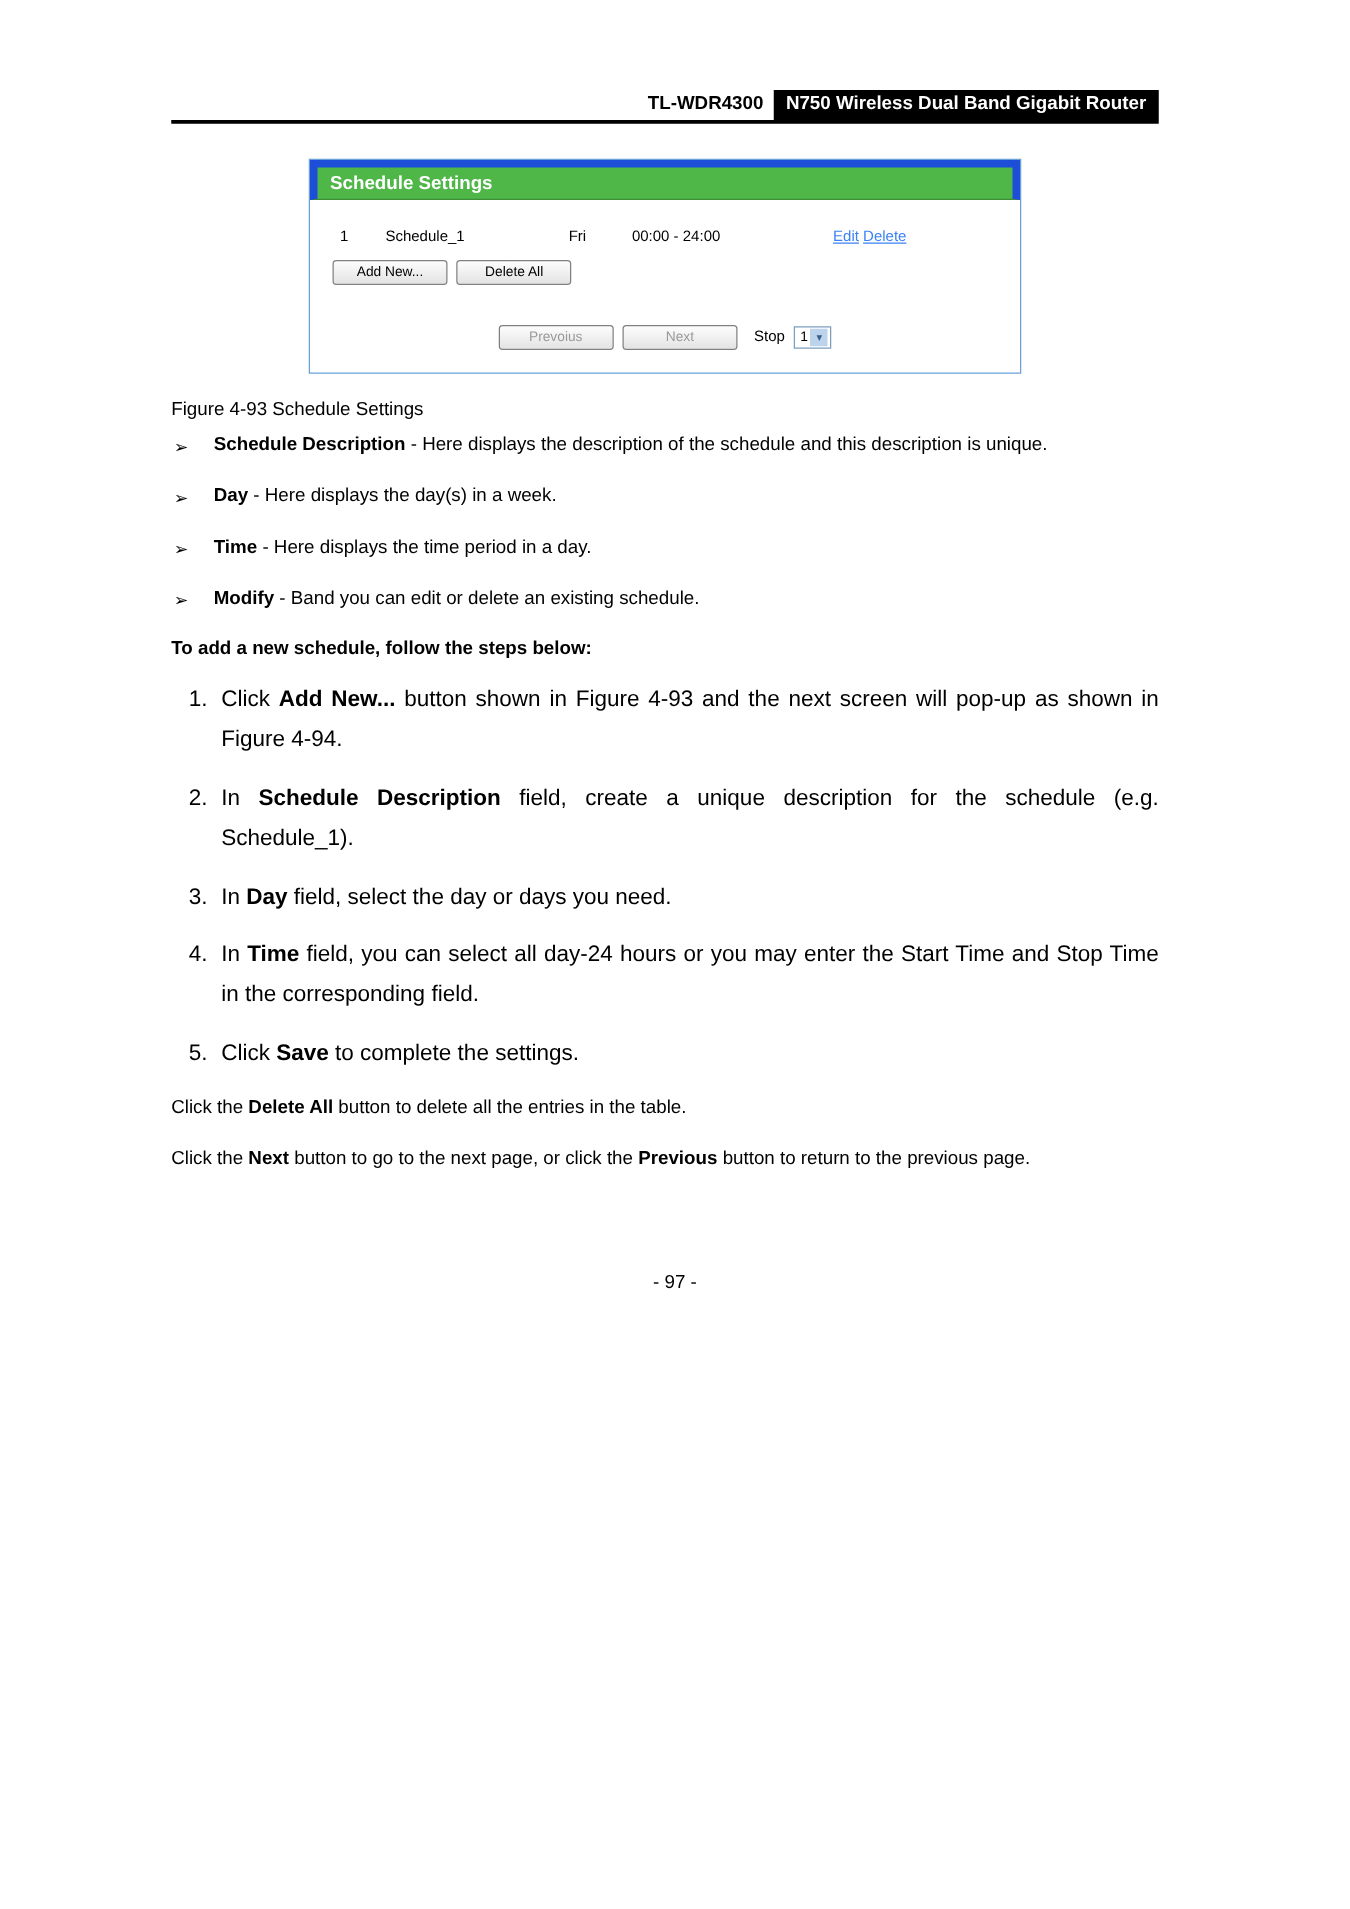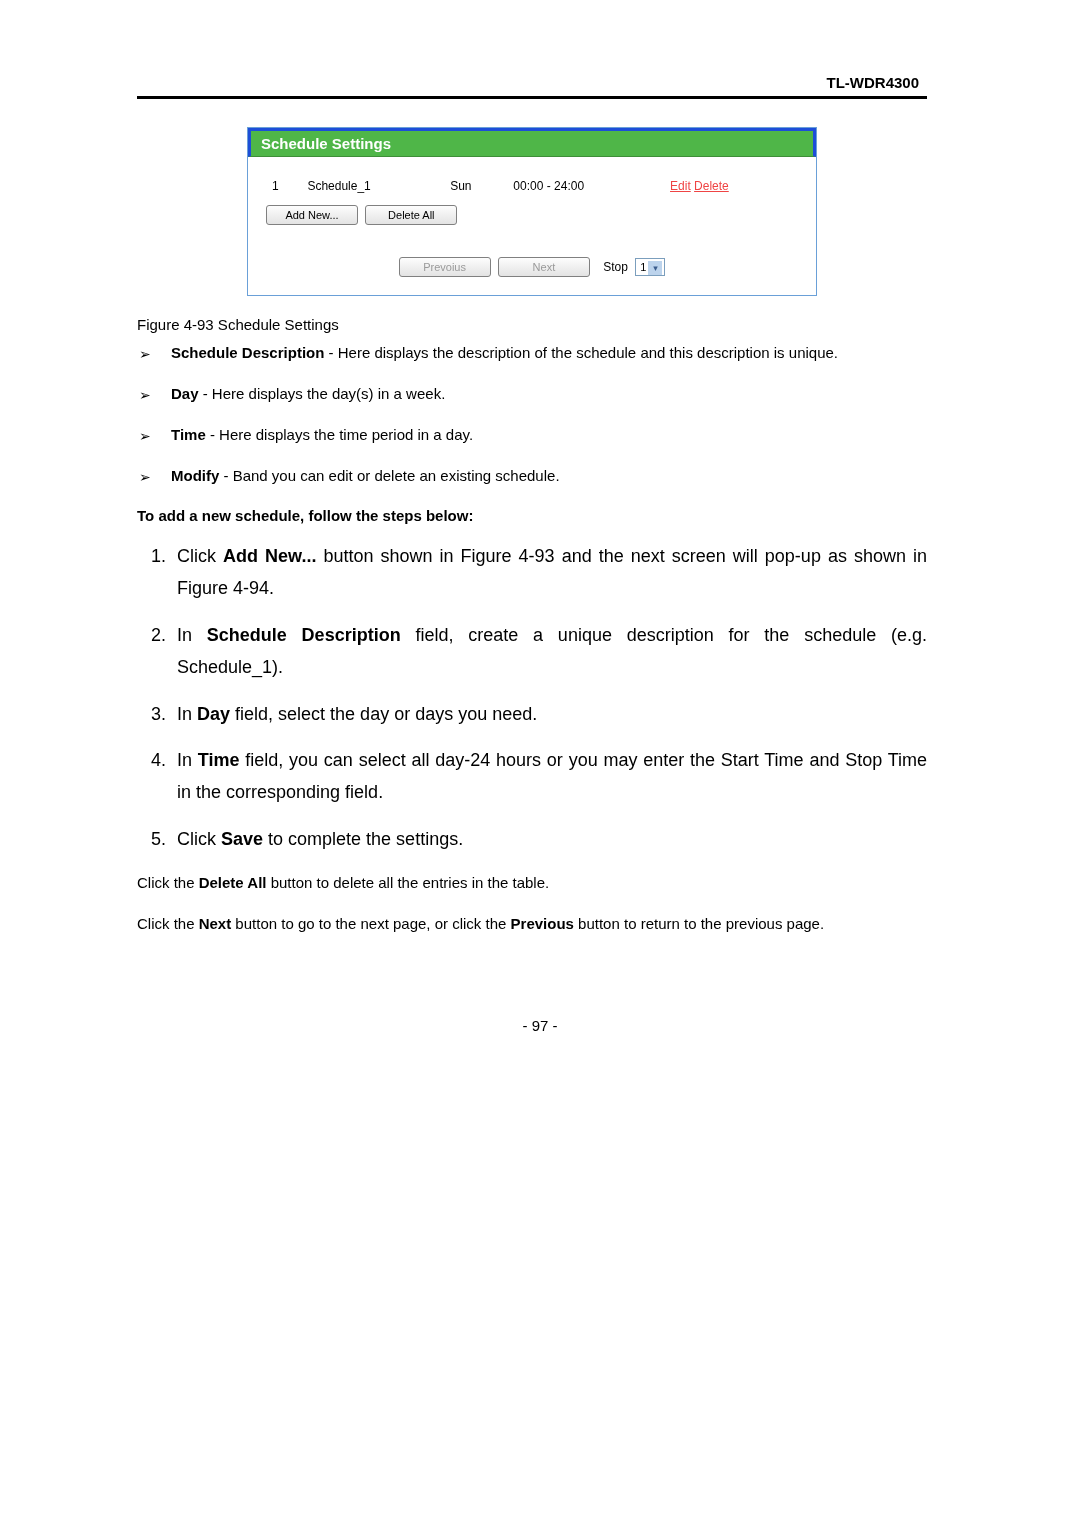--- a/index.html
+++ b/index.html
@@ -3,30 +3,30 @@
 <meta charset="utf-8">
 <style>
   html,body{margin:0;padding:0;background:#fff;}
   .page{width:1080px;height:1074px;position:relative;font-family:Arial,Helvetica,sans-serif;color:#000;}
   .content{position:absolute;left:137px;top:72px;width:790px;}
   .hdr{display:flex;justify-content:flex-end;align-items:stretch;border-bottom:3px solid #000;margin-bottom:28px;height:24px;}
   .hdr-model{font-weight:bold;font-size:15px;padding:2px 8px 3px 8px;}
   .hdr-prod{background:#000;color:#fff;font-weight:bold;font-size:15px;padding:2px 10px 2px 10px;}
   .figwrap{margin:0 auto 20px auto;width:570px;}
   .panel{border:1px solid #6aa0d8;background:#fff;}
-  .panel-title{background:#4fb648;color:#fff;font-weight:bold;font-size:15px;padding:4px 10px;border:3px solid #1d4ed8;border-bottom:1px solid #3e8e38;}
+  .panel-title{background:#4fb648;color:#fff;font-weight:bold;font-size:15px;padding:4px 10px;border:6px solid #1d4ed8;border-bottom:1px solid #3e8e38;}
   .panel-body{padding:18px 18px 8px 18px;font-size:12px;color:#000;font-family:Arial,Helvetica,sans-serif;}
   .tbl{width:100%;border-collapse:collapse;font-size:12px;}
   .tbl th{text-align:left;font-weight:bold;padding:4px 6px;}
   .tbl td{text-align:left;padding:4px 6px;}
   .tbl .col-id{width:30px;}
   .tbl .col-desc{width:200px;}
   .tbl .col-day{width:60px;}
   .tbl .col-time{width:150px;}
-  .lnk{color:#ef4444;text-decoration:underline;font-size:12px;}
+  .lnk{color:#3b82f6;text-decoration:underline;font-size:12px;}
   .btn{display:inline-block;min-width:70px;height:18px;line-height:18px;margin:8px 4px 8px 0;padding:0 10px;border:1px solid #808080;border-radius:3px;background:linear-gradient(#fdfdfd,#e3e3e3);font-size:11px;text-align:center;}
   .btn.disabled{color:#9a9a9a;}
   .pager{padding:8px 0 10px 0;text-align:center;font-size:12px;}
   .pglbl{font-size:12px;margin:0 4px 0 6px;}
   .select{display:inline-block;border:1px solid #7b9ebd;background:#fff;font-size:11px;padding:0 2px 0 4px;height:16px;line-height:16px;}
   .select .arrow{display:inline-block;width:14px;height:14px;margin-left:2px;background:#bcd3ec;vertical-align:middle;text-align:center;line-height:14px;font-size:9px;color:#3b5c8c;}
   .caption{text-align:left;font-size:15px;margin:14px 0 6px 0;}
   ul.bullets{list-style:none;padding:0;margin:0 0 18px 0;}
   ul.bullets>li{position:relative;padding-left:34px;font-size:15px;line-height:1.8;margin-bottom:14px;text-align:justify;}
   ul.bullets>li .arrowmark{position:absolute;left:2px;top:3px;font-size:14px;}
@@ -38,32 +38,33 @@
   .footer{position:absolute;left:0;width:100%;bottom:40px;text-align:center;font-size:15px;}
 </style>
 </head>
 <body>
 
 <div class="page">
   <div class="content">
 
     <div class="hdr">
       <div class="hdr-model">TL-WDR4300</div>
+      <div class="hdr-prod">N750 Wireless Dual Band Gigabit Router</div>
     </div>
 
     <div class="figwrap">
       <div class="panel">
         <div class="panel-title">Schedule Settings</div>
         <div class="panel-body">
           <table class="tbl">
             <tbody>
             <tr>
               <td>1</td>
               <td>Schedule_1</td>
-              <td>Sun</td>
+              <td>Fri</td>
               <td>00:00 - 24:00</td>
               <td>
                 <span class="lnk">Edit</span>
                 <span> </span>
                 <span class="lnk">Delete</span>
               </td>
             </tr>
           </tbody>
             </table>
           <div>

